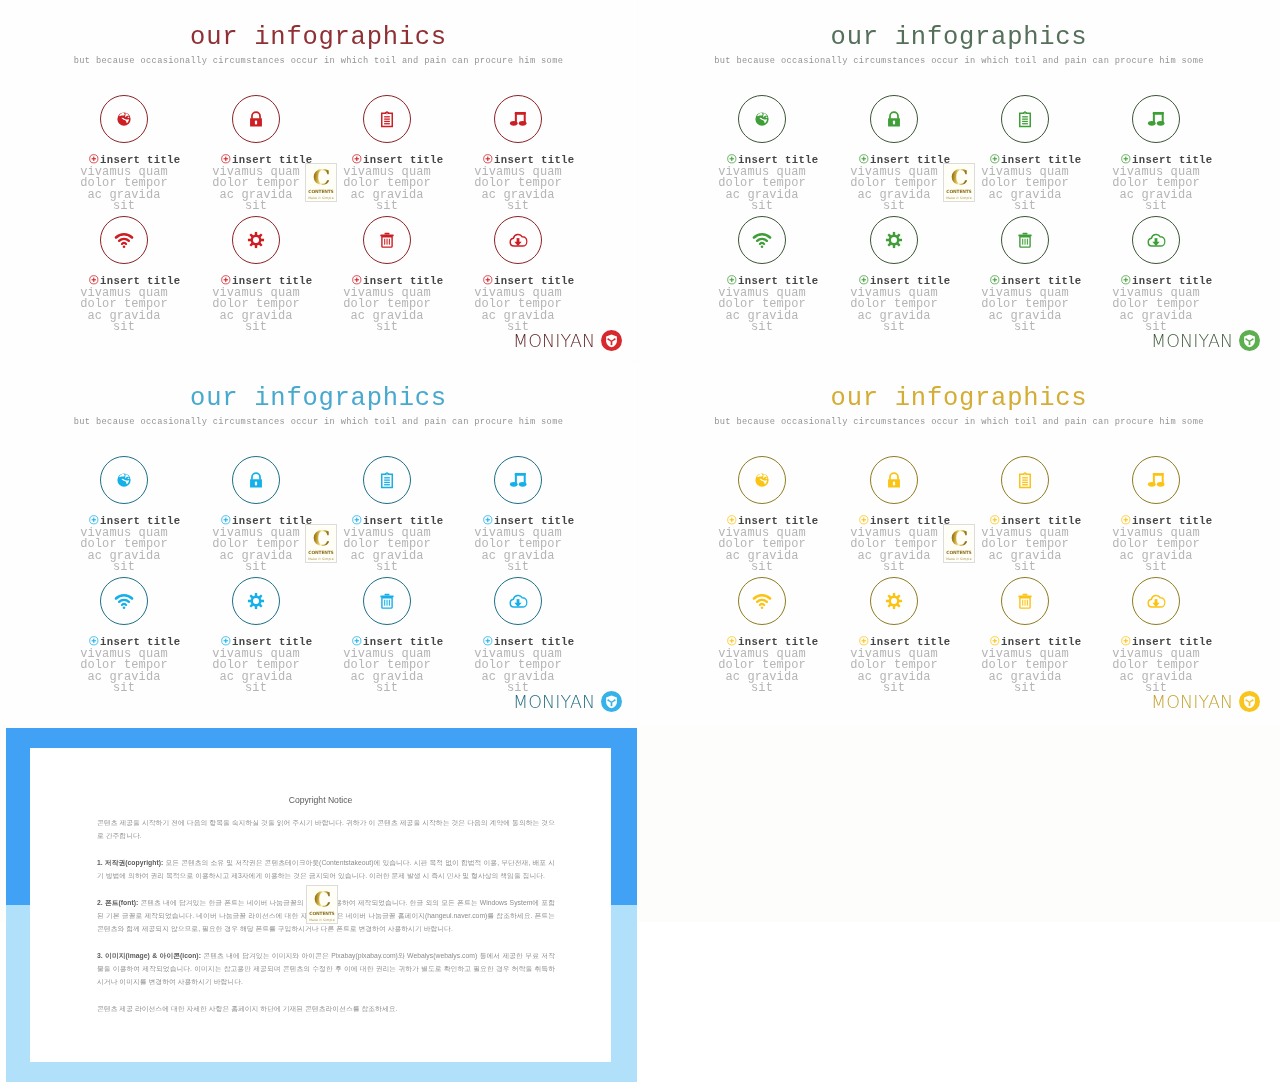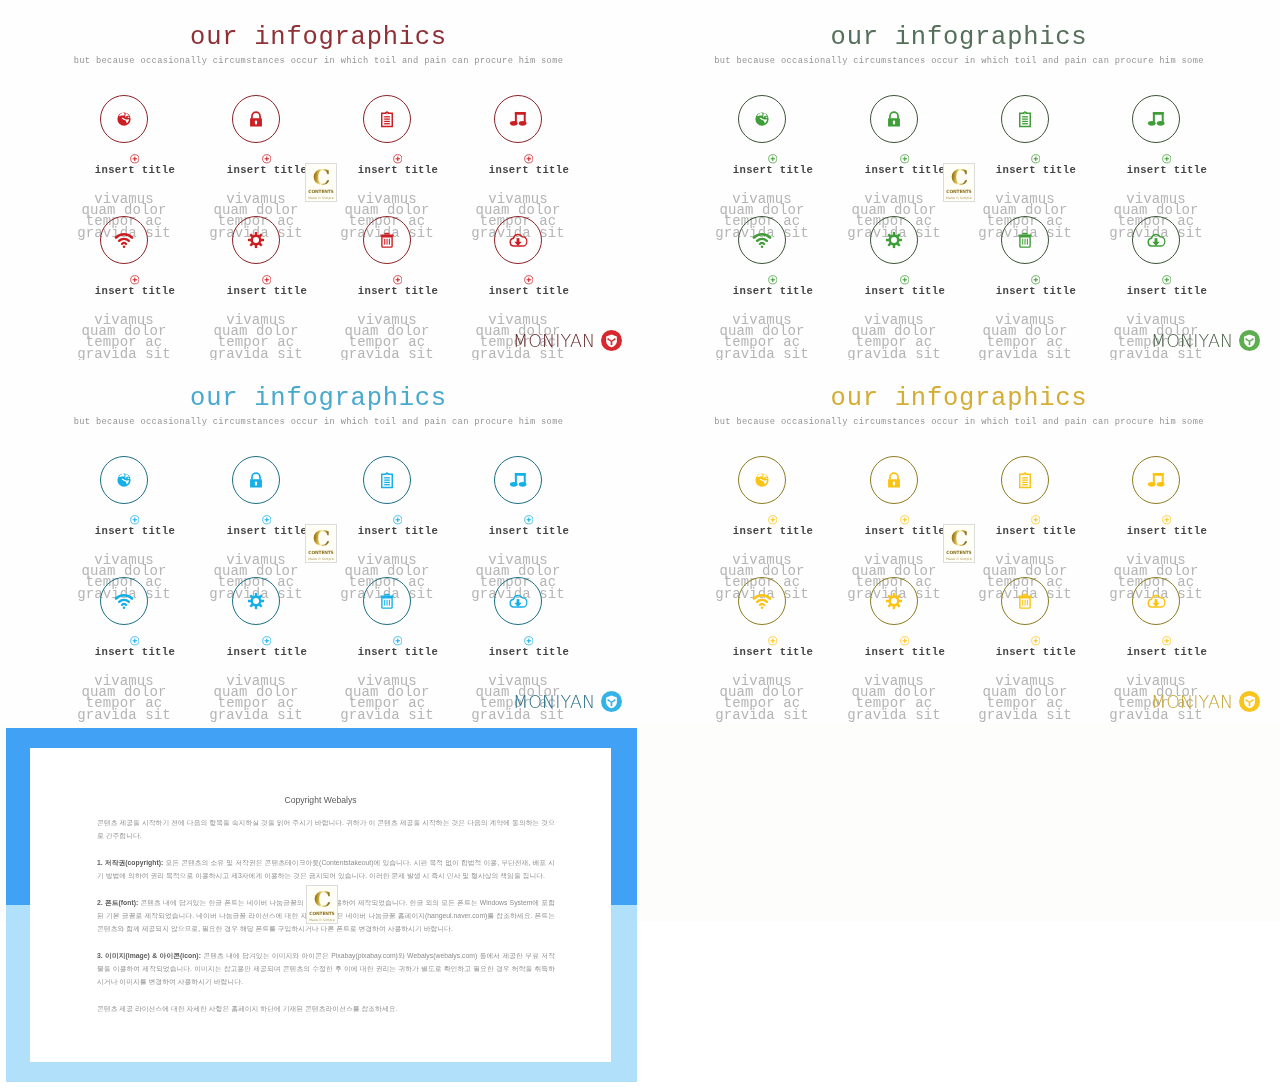--- a/index.html
+++ b/index.html
@@ -21,24 +21,24 @@
           font-family:"Liberation Mono",monospace;font-size:8.7px;
           letter-spacing:0.35px;color:#949494;white-space:nowrap;line-height:13px;}
 
   .cell{position:absolute;width:96px;text-align:center;}
   .ring{width:48px;height:48px;border-radius:50%;border:1.35px solid #000;
         margin:0 auto;box-sizing:border-box;position:relative;}
   .ring svg{position:absolute;left:50%;top:50%;
             transform:translate(-50%,-50%);display:block;}
   .ttl{margin-top:11px;font-family:"Liberation Mono",monospace;font-size:10.6px;
        font-weight:bold;color:#454545;letter-spacing:0.35px;white-space:nowrap;
-       display:flex;align-items:center;justify-content:center;
-       position:relative;left:11px;flex-direction:column;}
+       display:flex;align-items:flex-start;justify-content:center;
+       position:relative;left:11px;}
   .plus{flex:0 0 auto;display:block;margin-right:1px;}
-  .body{margin-top:18px;font-family:"Liberation Mono",monospace;font-size:14px;
+  .body{margin-top:1px;font-family:"Liberation Mono",monospace;font-size:12px;
         letter-spacing:0.1px;line-height:11.4px;color:#b5b5b5;}
 
   .wm-logo{position:absolute;width:32px;height:39px;background:#fffef7;
            border:1px solid #dcdcdc;box-sizing:border-box;
            display:flex;flex-direction:column;align-items:center;
            justify-content:center;padding-top:2px;z-index:5;}
   .wm-c{font-family:"DejaVu Serif",serif;font-weight:bold;font-size:22px;
         line-height:20px;letter-spacing:-1px;
         background:linear-gradient(96deg,#7d6110 0%,#a8821a 18%,#e6cd69 42%,
                    #fbf3c2 52%,#d8b948 64%,#97781d 82%,#6d5410 100%);
@@ -698,21 +698,21 @@
         <svg class="brand-mark" width="21" height="21" viewBox="0 0 48 48" style="color: rgb(248, 197, 31);">
           <circle cx="24" cy="24" r="24" fill="currentColor"></circle>
           <path d="M24 10.4 L36.3 14.6 V25.7 C36.3 32.6 30.9 37.3 24 39.6 C17.1 37.3 11.7 32.6 11.7 25.7 V14.6 Z" fill="#ffffff"></path>
           <path d="M24 23.9 L18.7 20.8 a2.1 2.1 0 1 0 -1.4 2.35 L22.1 26.0 v6.0 a2.1 2.1 0 1 0 3.8 0 v-6.0 l4.8 -2.85 a2.1 2.1 0 1 0 -1.4 -2.35 Z" fill="currentColor"></path>
         </svg>
       </div>
 </div>
 <div class="notice" style="background-color: rgb(65, 162, 245);">
       <div class="band-bottom" style="background-color: rgb(176, 224, 250);"></div>
       <div class="sheet" style="background-color: rgb(255, 255, 255);">
-        <div class="nt-sub">Copyright Webalys</div>
+        <div class="nt-sub">Copyright Notice</div>
         <div class="nt-body">
           <p>콘텐츠 제공을 시작하기 전에 다음의 항목을 숙지하실 것을 읽어 주시기 바랍니다. 귀하가 이 콘텐츠 제공을 시작하는 것은 다음의 계약에 동의하는 것으로 간주합니다.</p>
           <p><b>1. 저작권(copyright):</b><span> 모든 콘텐츠의 소유 및 저작권은 콘텐츠테이크아웃(Contentstakeout)에 있습니다. 시판 목적 없이 합법적 이용, 무단전재, 배포 시기 방법에 의하여 권리 목적으로 이용하시고 제3자에게 이용하는 것은 금지되어 있습니다. 이러한 문제 발생 시 즉시 민사 및 형사상의 책임을 집니다.</span></p>
           <p><b>2. 폰트(font):</b><span> 콘텐츠 내에 담겨있는 한글 폰트는 네이버 나눔글꼴의 서체를 사용하여 제작되었습니다. 한글 외의 모든 폰트는 Windows System에 포함된 기본 글꼴로 제작되었습니다. 네이버 나눔글꼴 라이선스에 대한 자세한 사항은 네이버 나눔글꼴 홈페이지(hangeul.naver.com)를 참조하세요. 폰트는 콘텐츠와 함께 제공되지 않으므로, 필요한 경우 해당 폰트를 구입하시거나 다른 폰트로 변경하여 사용하시기 바랍니다.</span></p>
           <p><b>3. 이미지(image) &amp; 아이콘(icon):</b><span> 콘텐츠 내에 담겨있는 이미지와 아이콘은 Pixabay(pixabay.com)와 Webalys(webalys.com) 등에서 제공한 무료 저작물을 이용하여 제작되었습니다. 이미지는 참고용만 제공되며 콘텐츠의 수정한 후 이에 대한 권리는 귀하가 별도로 확인하고 필요한 경우 허락을 취득하시거나 이미지를 변경하여 사용하시기 바랍니다.</span></p>
           <p>콘텐츠 제공 라이선스에 대한 자세한 사항은 홈페이지 하단에 기재된 콘텐츠라이선스를 참조하세요.</p>
         </div>
       </div>
       <div class="wm-logo">
         <div class="wm-c">C</div>

